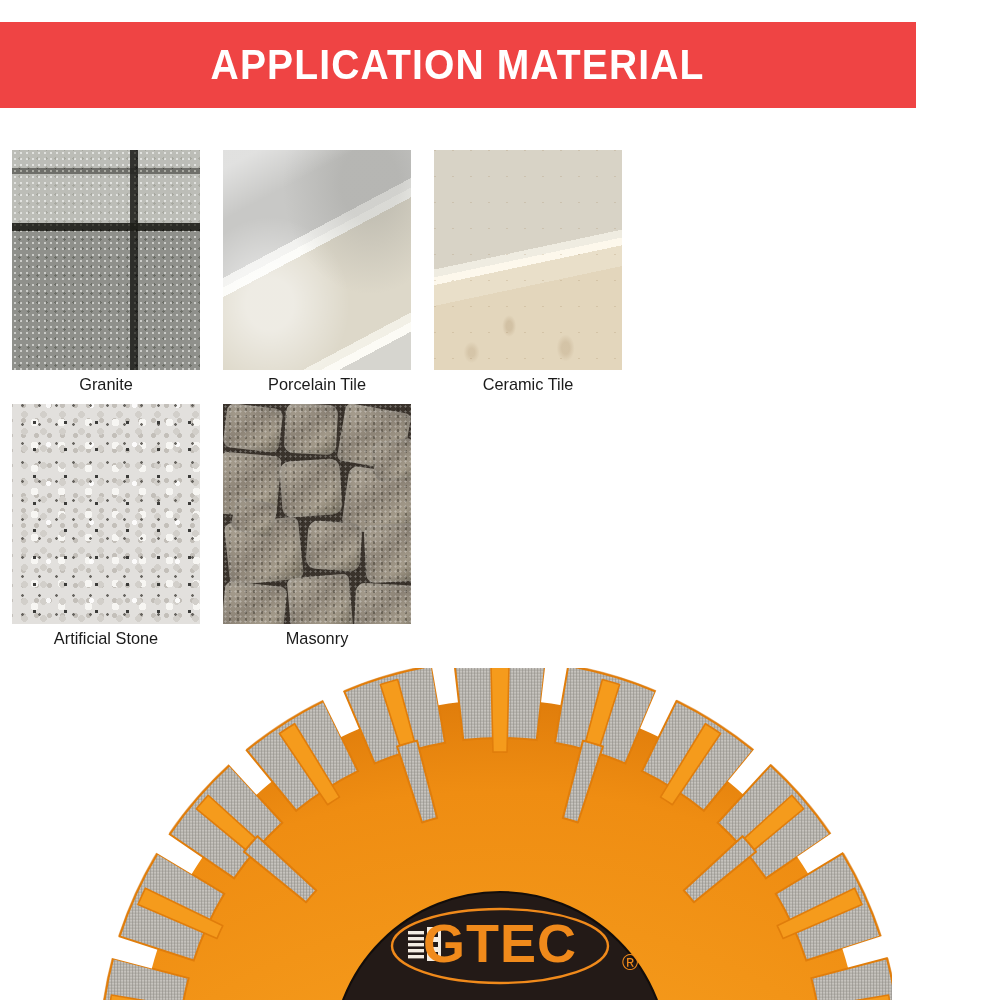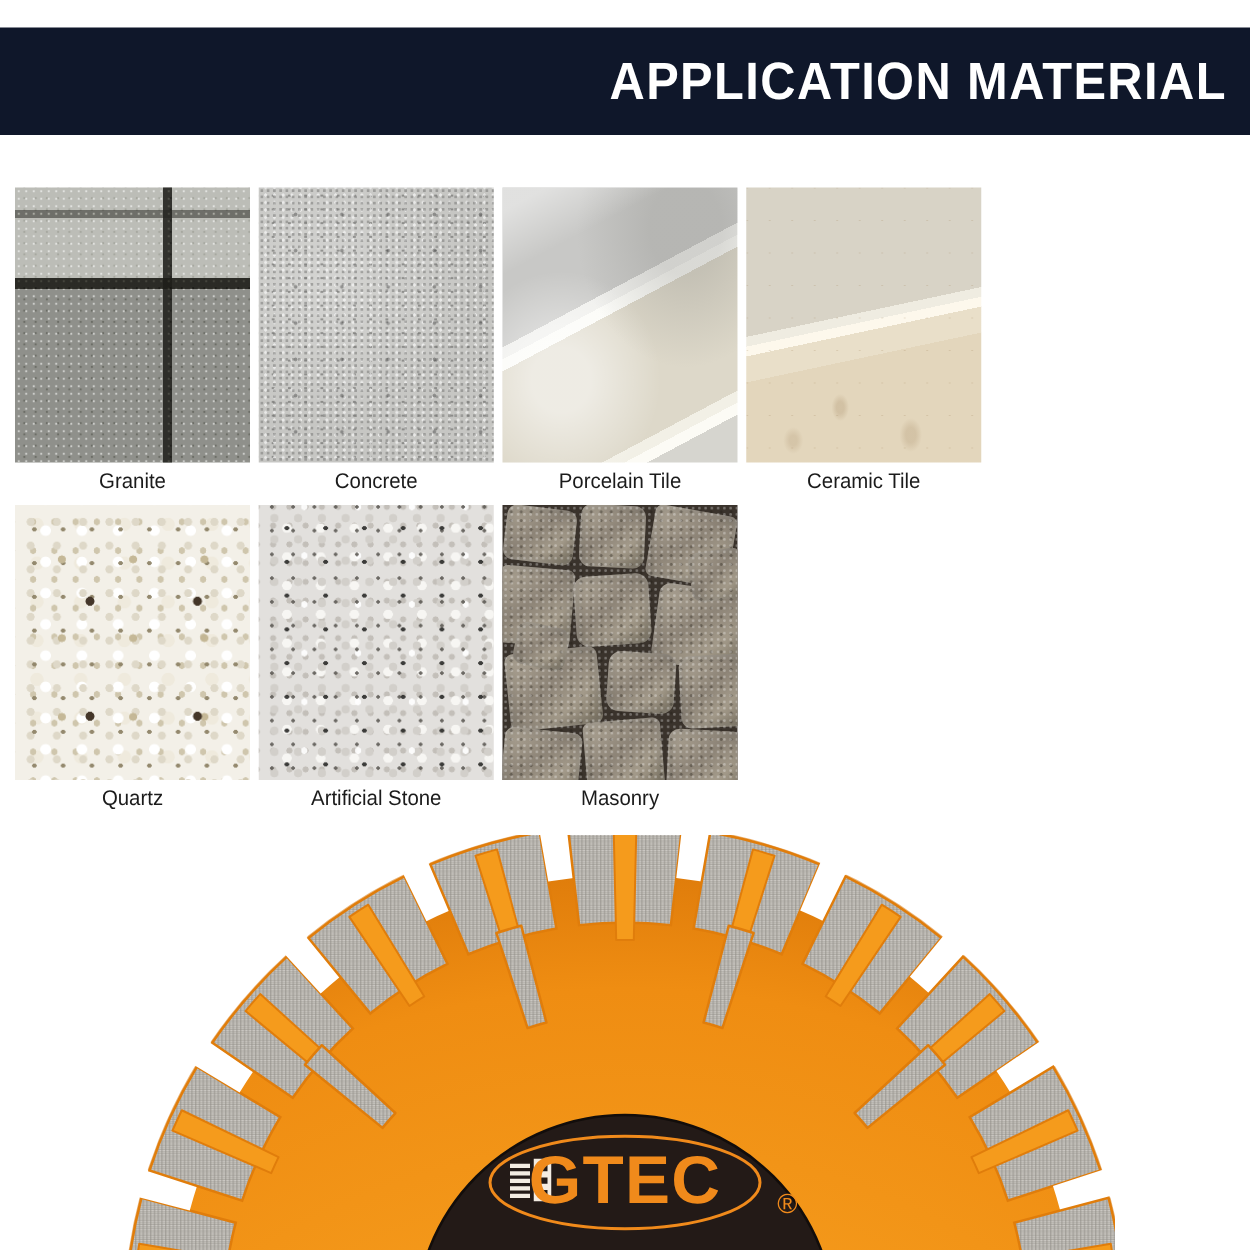--- a/index.html
+++ b/index.html
@@ -6,40 +6,40 @@
   html, body {
     width: 1000px; height: 1000px;
     background: #ffffff;
     font-family: "Liberation Sans", sans-serif;
     overflow: hidden;
   }
   #page { position: relative; width: 1000px; height: 1000px; background: #fff; overflow: hidden; }
 
   
   .banner {
-    position: absolute; left: 0; top: 22px; width: 1000px; height: 86px;
-    background: #0f172a;
-    display: flex; align-items: center; justify-content: flex-end;
+    position: absolute; left: 0; top: 22px; width: 916px; height: 86px;
+    background: #ef4444;
+    display: flex; align-items: center; justify-content: center;
   }
   .banner-title {
     color: #ffffff;
     font-family: "Liberation Sans Narrow", "Liberation Sans", sans-serif;
     font-size: 42px;
     font-weight: bold;
     letter-spacing: 1.2px;
     transform: scaleX(0.93);
     white-space: nowrap;
     text-align: center;
   }
 
   
   .grid {
     position: absolute; left: 12px; top: 150px; width: 976px;
   }
-  .row { display: flex; gap: 7px; margin-bottom: 4px; }
+  .row { display: flex; gap: 23px; margin-bottom: 4px; }
   .cell { width: 188px; }
   .thumb {
     width: 188px; height: 220px;
     overflow: hidden; position: relative;
     background: #cfcfcf;
   }
   .caption {
     text-align: center;
     font-family: "Liberation Sans Narrow", "Liberation Sans", sans-serif;
     font-size: 17px;
@@ -280,38 +280,30 @@
   </div>
 
   <div class="grid">
 
     <div class="row">
       <div class="cell">
         <div class="thumb tex-granite"></div>
         <div class="caption">Granite</div>
       </div>
       <div class="cell">
-        <div class="thumb tex-concrete"></div>
-        <div class="caption">Concrete</div>
-      </div>
-      <div class="cell">
         <div class="thumb tex-porcelain"></div>
         <div class="caption">Porcelain Tile</div>
       </div>
       <div class="cell">
         <div class="thumb tex-ceramic"></div>
         <div class="caption">Ceramic Tile</div>
       </div>
     </div>
 
     <div class="row">
-      <div class="cell">
-        <div class="thumb tex-quartz"></div>
-        <div class="caption">Quartz</div>
-      </div>
       <div class="cell">
         <div class="thumb tex-artificial"></div>
         <div class="caption">Artificial Stone</div>
       </div>
       <div class="cell">
         <div class="thumb tex-masonry" id="masonry-thumb">
             <div class="stone" style="left: 2px; top: 2px; width: 56px; height: 44px; transform: rotate(7deg); border-radius: 8px;"></div>
             <div class="stone" style="left: 62px; top: 0px; width: 52px; height: 50px; transform: rotate(3deg); border-radius: 9px;"></div>
             <div class="stone" style="left: 118px; top: 4px; width: 66px; height: 58px; transform: rotate(10deg); border-radius: 6px;"></div>
             <div class="stone" style="left: -4px; top: 50px; width: 60px; height: 62px; transform: rotate(5deg); border-radius: 6px;"></div>

